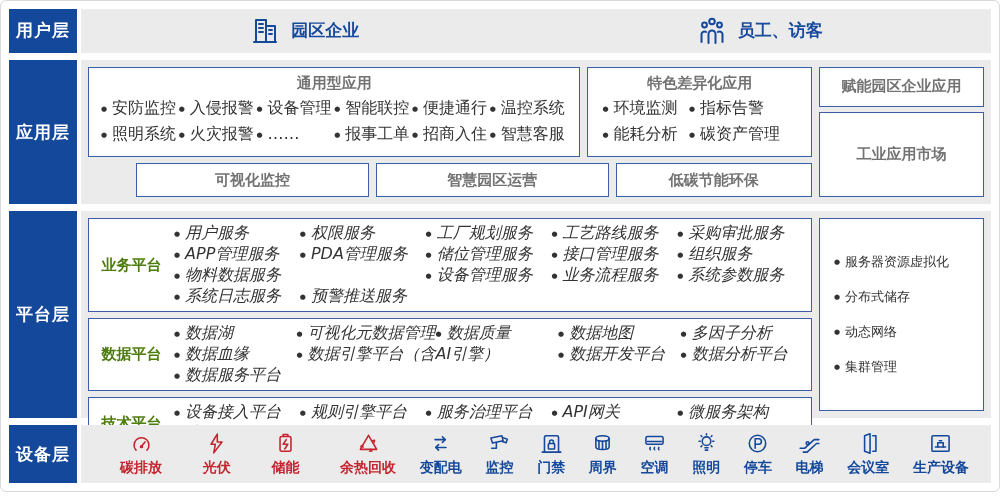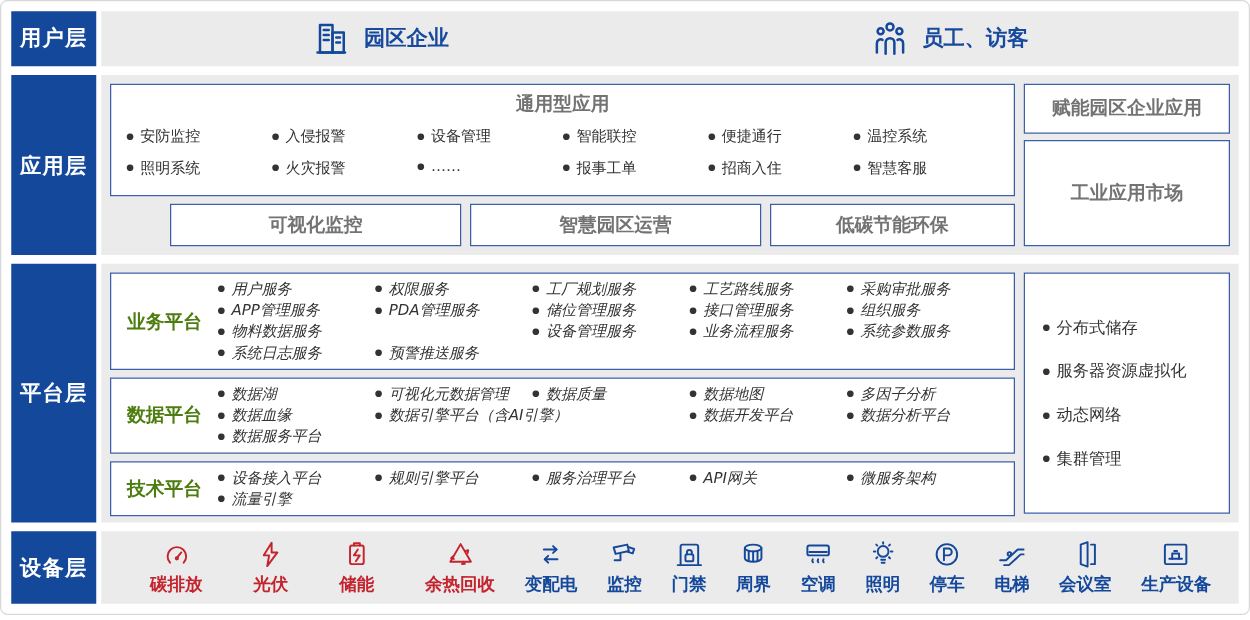--- a/index.html
+++ b/index.html
@@ -12,21 +12,21 @@
   .band-content{flex:1;background:#ebebec;box-sizing:border-box;}
   
   .band-user{height:45px;}
   .user-content{display:flex;align-items:center;justify-content:space-around;}
   .user-group{display:flex;align-items:center;gap:10px;color:#14489B;}
   .user-group svg{width:32px;height:32px;}
   .user-label{font-size:17px;font-weight:bold;color:#17499D;}
   
   .box{background:#fff;border:1.5px solid #3D5DA8;box-sizing:border-box;}
   .title{color:#737373;font-weight:bold;font-size:15px;text-align:center;}
-  .cell{font-size:12px;color:#333;white-space:nowrap;}
+  .cell{font-size:16px;color:#333;white-space:nowrap;}
   .cell::before{content:"●";font-size:7px;margin-right:5px;vertical-align:2px;color:#333;}
   .cell.empty::before{content:"";margin:0;}
   
   .band-app{height:148px;}
   .app-content{padding:7px;display:flex;gap:7px;}
   .app-left{flex:1;display:flex;flex-direction:column;gap:6px;min-width:0;}
   .app-top{flex:1;display:flex;gap:7px;}
   .box-general{flex:508;display:flex;flex-direction:column;padding:6px 12px;}
   .general-grid{flex:1;display:grid;grid-template-columns:repeat(6,1fr);align-content:space-evenly;}
   .box-special{flex:212;display:flex;flex-direction:column;padding:6px 14px;}
@@ -104,20 +104,29 @@
               <span class="cell">便捷通行</span>
               <span class="cell">温控系统</span>
               <span class="cell">照明系统</span>
               <span class="cell">火灾报警</span>
               <span class="cell">……</span>
               <span class="cell">报事工单</span>
               <span class="cell">招商入住</span>
               <span class="cell">智慧客服</span>
             </div>
           </div>
+          <div class="box box-special">
+            <div class="title">特色差异化应用</div>
+            <div class="special-grid">
+              <span class="cell">环境监测</span>
+              <span class="cell">指标告警</span>
+              <span class="cell">能耗分析</span>
+              <span class="cell">碳资产管理</span>
+            </div>
+          </div>
         </div>
         <div class="app-bottom">
           <div class="box banner">
             <span class="title">可视化监控</span>
           </div>
           <div class="box banner">
             <span class="title">智慧园区运营</span>
           </div>
           <div class="box banner">
             <span class="title">低碳节能环保</span>
@@ -188,22 +197,22 @@
             <span class="cell">规则引擎平台</span>
             <span class="cell">服务治理平台</span>
             <span class="cell">API网关</span>
             <span class="cell">微服务架构</span>
             <span class="cell">流量引擎</span>
           </div>
         </div>
 
       </div>
       <div class="box plat-right">
+        <span class="cell">服务器资源虚拟化</span>
         <span class="cell">分布式储存</span>
-        <span class="cell">服务器资源虚拟化</span>
         <span class="cell">动态网络</span>
         <span class="cell">集群管理</span>
       </div>
     </div>
   </div>
 
   <div class="band band-device">
     <div class="band-label">设备层</div>
     <div class="band-content dev-content">
 

